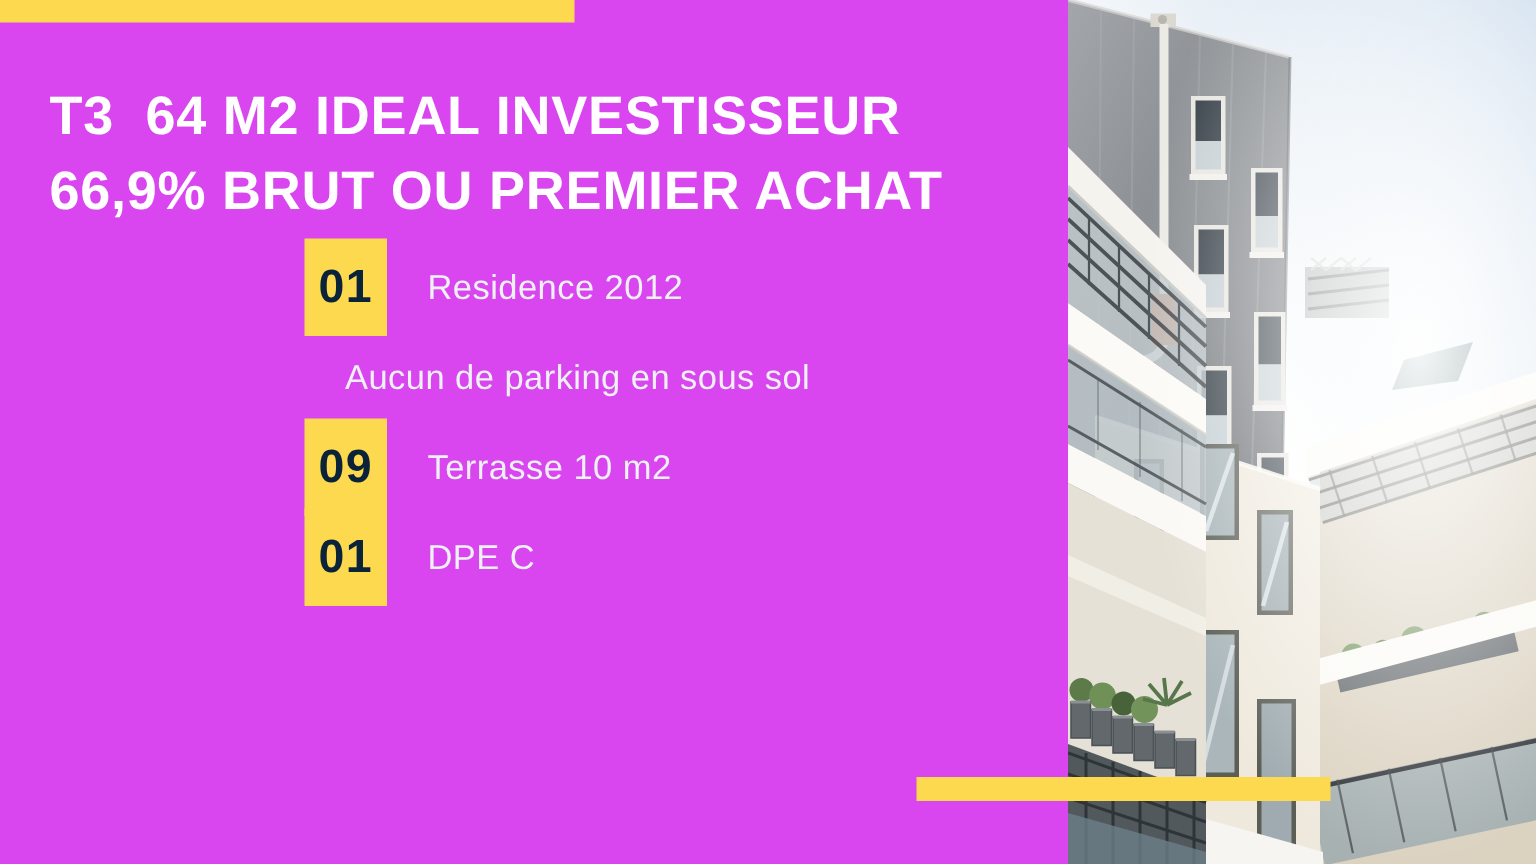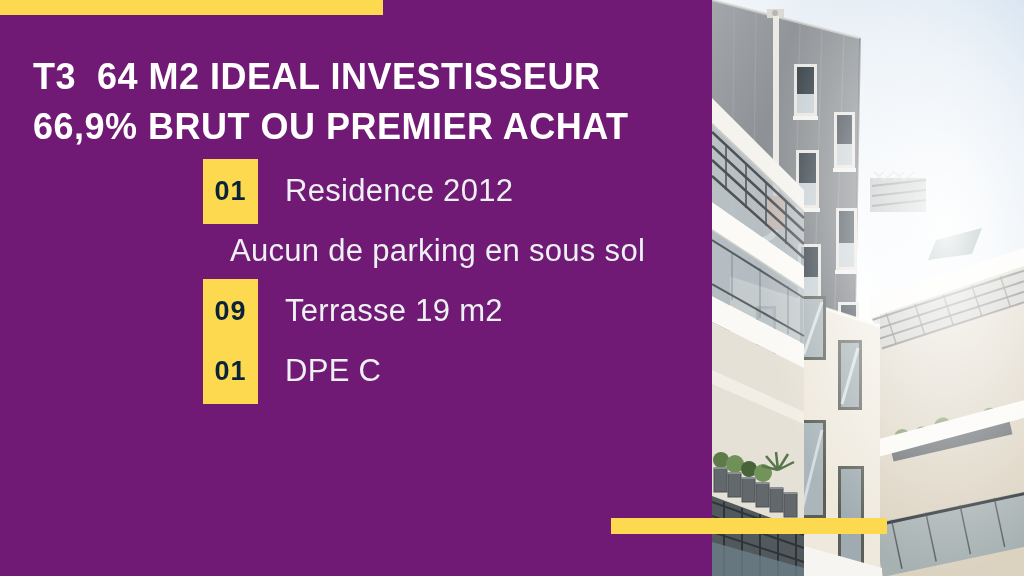--- a/index.html
+++ b/index.html
@@ -1,27 +1,27 @@
 <!DOCTYPE html>
 <html><head>
 <meta charset="utf-8">
 <style>
   html,body{margin:0;padding:0;background:#0A2338;}
-  .slide{position:relative;width:1024px;height:576px;background:#701a75;overflow:hidden;
+  .slide{position:relative;width:1024px;height:576px;background:#d946ef;overflow:hidden;
          font-family:"Liberation Sans",sans-serif;}
   .top-bar{position:absolute;left:0;top:0;width:383px;height:15px;background:#FCD94F;}
   .bottom-bar{position:absolute;left:611px;top:518px;width:276px;height:16px;background:#FCD94F;z-index:6;}
   .title{position:absolute;left:33px;top:52px;color:#FFFFFF;font-weight:bold;font-size:36px;
          line-height:50px;letter-spacing:.5px;z-index:2;}
   .title div{white-space:pre;}
   .features{position:absolute;left:203px;top:167px;display:flex;flex-direction:column;gap:12px;z-index:2;}
   .feature-row{display:flex;align-items:center;height:48px;}
-  .badge{width:55px;height:65px;background:#FCD94F;color:#0A2338;font-weight:bold;font-size:27px;
+  .badge{width:55px;height:65px;background:#FCD94F;color:#0A2338;font-weight:bold;font-size:31px;
          display:flex;align-items:center;justify-content:center;letter-spacing:1px;flex:0 0 auto;}
-  .label{margin-left:27px;color:#EEF1F3;font-size:31px;letter-spacing:.3px;}
+  .label{margin-left:27px;color:#EEF1F3;font-size:23px;letter-spacing:.3px;}
   .photo{position:absolute;left:712px;top:0;width:312px;height:576px;z-index:1;}
   .photo svg{display:block;}
 </style>
 </head>
 <body>
 
 <div class="slide">
 
   <div class="top-bar"></div>
 
@@ -33,21 +33,21 @@
   <div class="features">
     <div class="feature-row">
       <div class="badge">01</div>
       <div class="label">Residence 2012</div>
     </div>
     <div class="feature-row">
       <div class="label">Aucun de parking en sous sol</div>
     </div>
     <div class="feature-row">
       <div class="badge">09</div>
-      <div class="label">Terrasse 19 m2</div>
+      <div class="label">Terrasse 10 m2</div>
     </div>
     <div class="feature-row">
       <div class="badge">01</div>
       <div class="label">DPE C</div>
     </div>
   </div>
 
   <div class="photo" role="img" aria-label="Low-angle photo of a modern apartment building: gray panel tower with windows and drainpipe, white balconies with dark railings and planters, bright sunlit sky">
     <svg viewBox="0 0 312 576" width="312" height="576" preserveAspectRatio="none">
       <defs>

